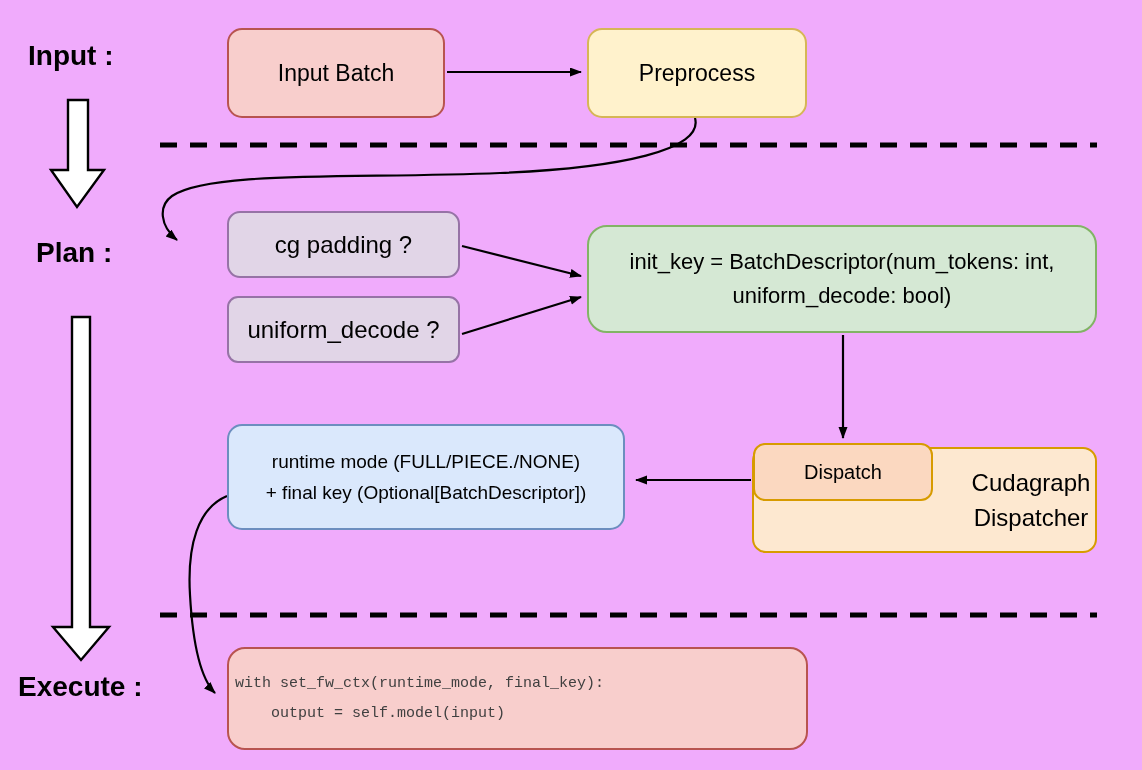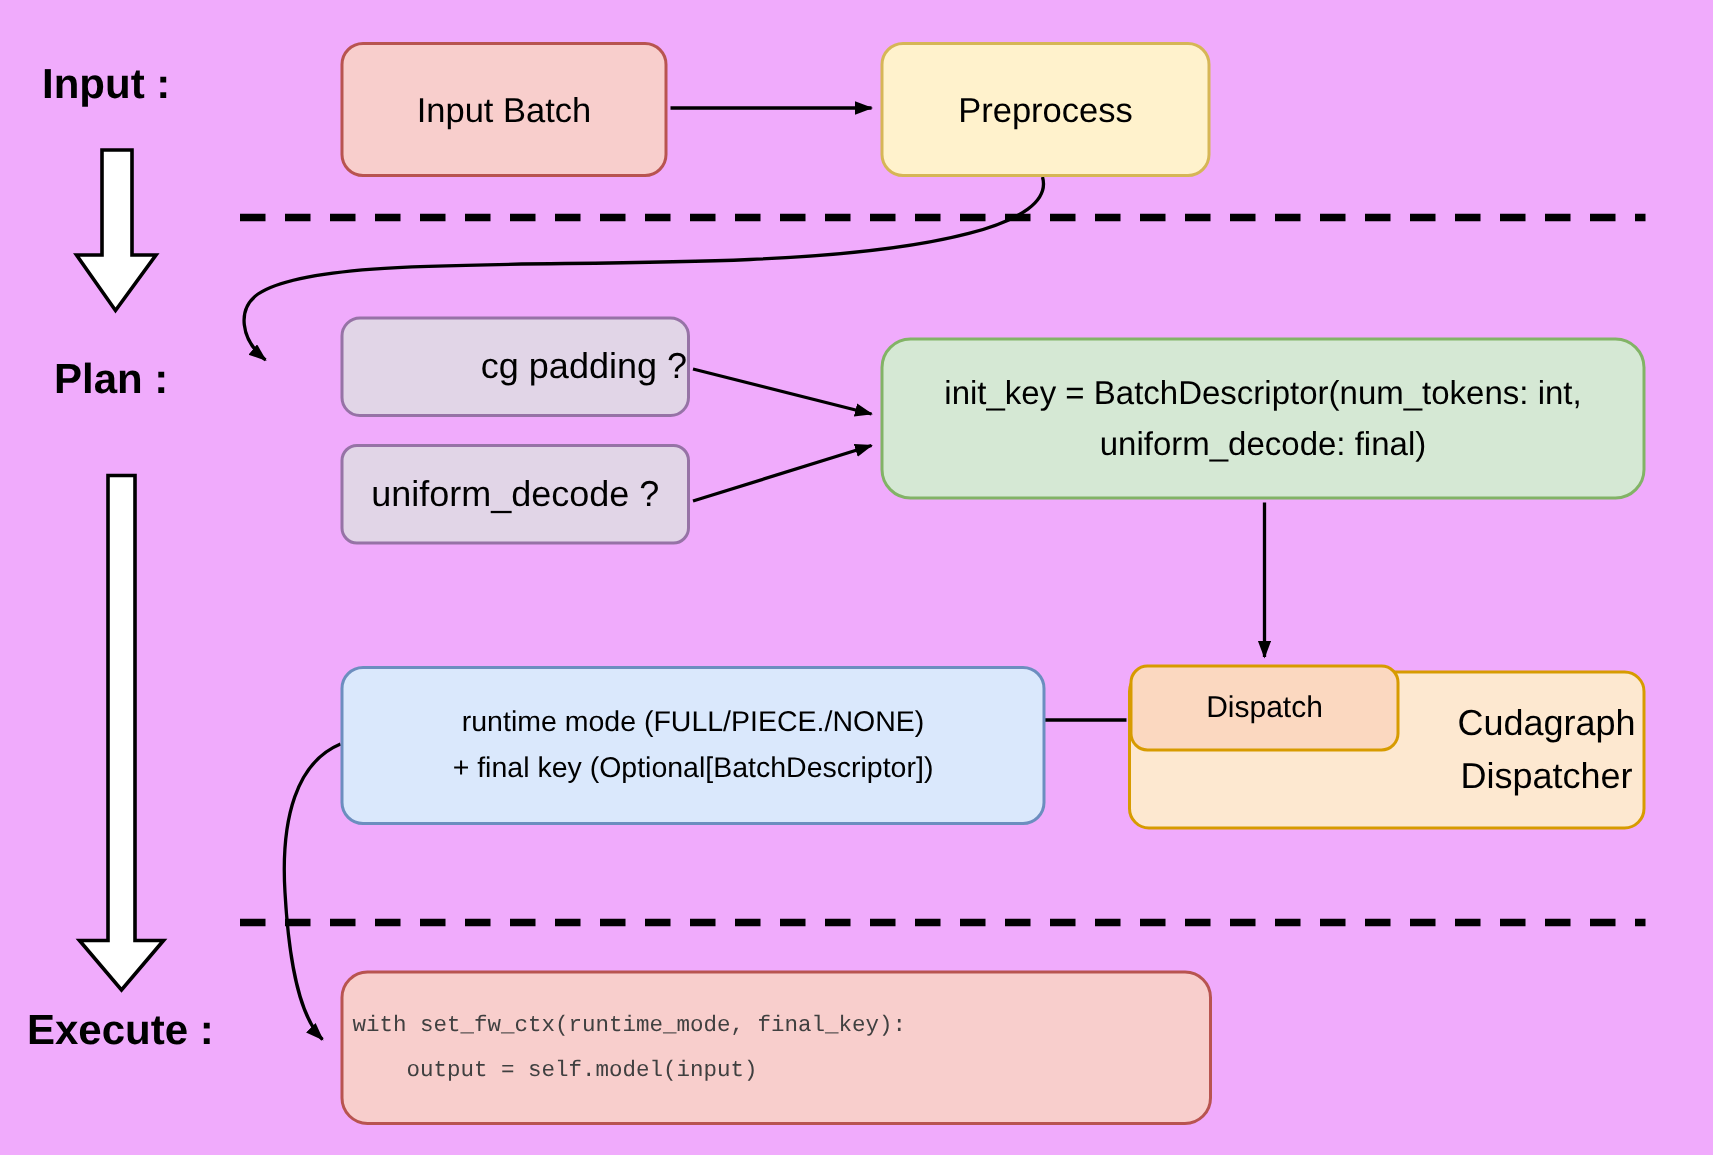--- a/index.html
+++ b/index.html
@@ -8,24 +8,24 @@
     font-family:"Liberation Sans", sans-serif; color:#000; overflow:hidden;padding-left:12px;
   }
   .layer { position:absolute; left:0; top:0; width:1142px; height:770px; }
   .stage-label { position:absolute; font-weight:bold; font-size:28px; white-space:nowrap; }
   .node {
     position:absolute; box-sizing:border-box; border:2px solid #000; border-radius:15px;
     display:flex; align-items:center; justify-content:center; text-align:center;
   }
   .n-input-batch { left:227px; top:28px; width:218px; height:90px; background:#f8cecc; border-color:#b85450; font-size:23px; }
   .n-preprocess  { left:587px; top:28px; width:220px; height:90px; background:#fff2cc; border-color:#d6b656; font-size:23px; }
-  .n-cg          { left:227px; top:211px; width:233px; height:67px; background:#e1d5e7; border-color:#9673a6; font-size:24px; border-radius:13px;justify-content:flex-end; }
+  .n-cg          { left:227px; top:211px; width:233px; height:67px; background:#e1d5e7; border-color:#9673a6; font-size:24px; border-radius:13px; }
   .n-ud          { left:227px; top:296px; width:233px; height:67px; background:#e1d5e7; border-color:#9673a6; font-size:24px; border-radius:11px; }
   .n-green       { left:587px; top:225px; width:510px; height:108px; background:#d5e8d4; border-color:#82b366; font-size:22px; line-height:34px; border-radius:20px; }
-  .n-blue        { left:227px; top:444px; width:470px; height:106px; background:#dae8fc; border-color:#6c8ebf; font-size:19px; line-height:31px; }
+  .n-blue        { left:227px; top:424px; width:398px; height:106px; background:#dae8fc; border-color:#6c8ebf; font-size:19px; line-height:31px; }
   .n-outer       { left:752px; top:447px; width:345px; height:106px; background:#fde8d0; border-color:#d79b00; border-radius:14px; }
   .n-dispatch    { left:753px; top:443px; width:180px; height:58px; background:#fbd8c0; border-color:#d79b00; font-size:20px; border-radius:12px; }
   .cudagraph-text{ position:absolute; left:933px; top:465px; width:164px; text-align:center; font-size:24px; line-height:35px;margin-left:16px; }
   .n-code {
     left:227px; top:647px; width:581px; height:103px; background:#f8cecc; border-color:#b85450;
     font-family:"Liberation Mono","DejaVu Sans Mono",monospace; font-size:15px; color:#404040;
     justify-content:flex-start; text-align:left; padding-left:6px; line-height:30px; border-radius:18px;
   }
   .n-code span, .pre { display:block; white-space:pre; }
   .line { display:block; white-space:nowrap; }
@@ -74,21 +74,21 @@
     <span class="line">cg padding ?</span>
   </div>
 
   <div class="node n-ud">
     <span class="line">uniform_decode ?</span>
   </div>
 
   <div class="node n-green">
     <div>
       <span class="line">init_key = BatchDescriptor(num_tokens: int,</span>
-      <span class="line">uniform_decode: final)</span>
+      <span class="line">uniform_decode: bool)</span>
     </div>
   </div>
 
   <div class="node n-blue">
     <div>
       <span class="line">runtime mode (FULL/PIECE./NONE)</span>
       <span class="line">+ final key (Optional[BatchDescriptor])</span>
     </div>
   </div>
 

